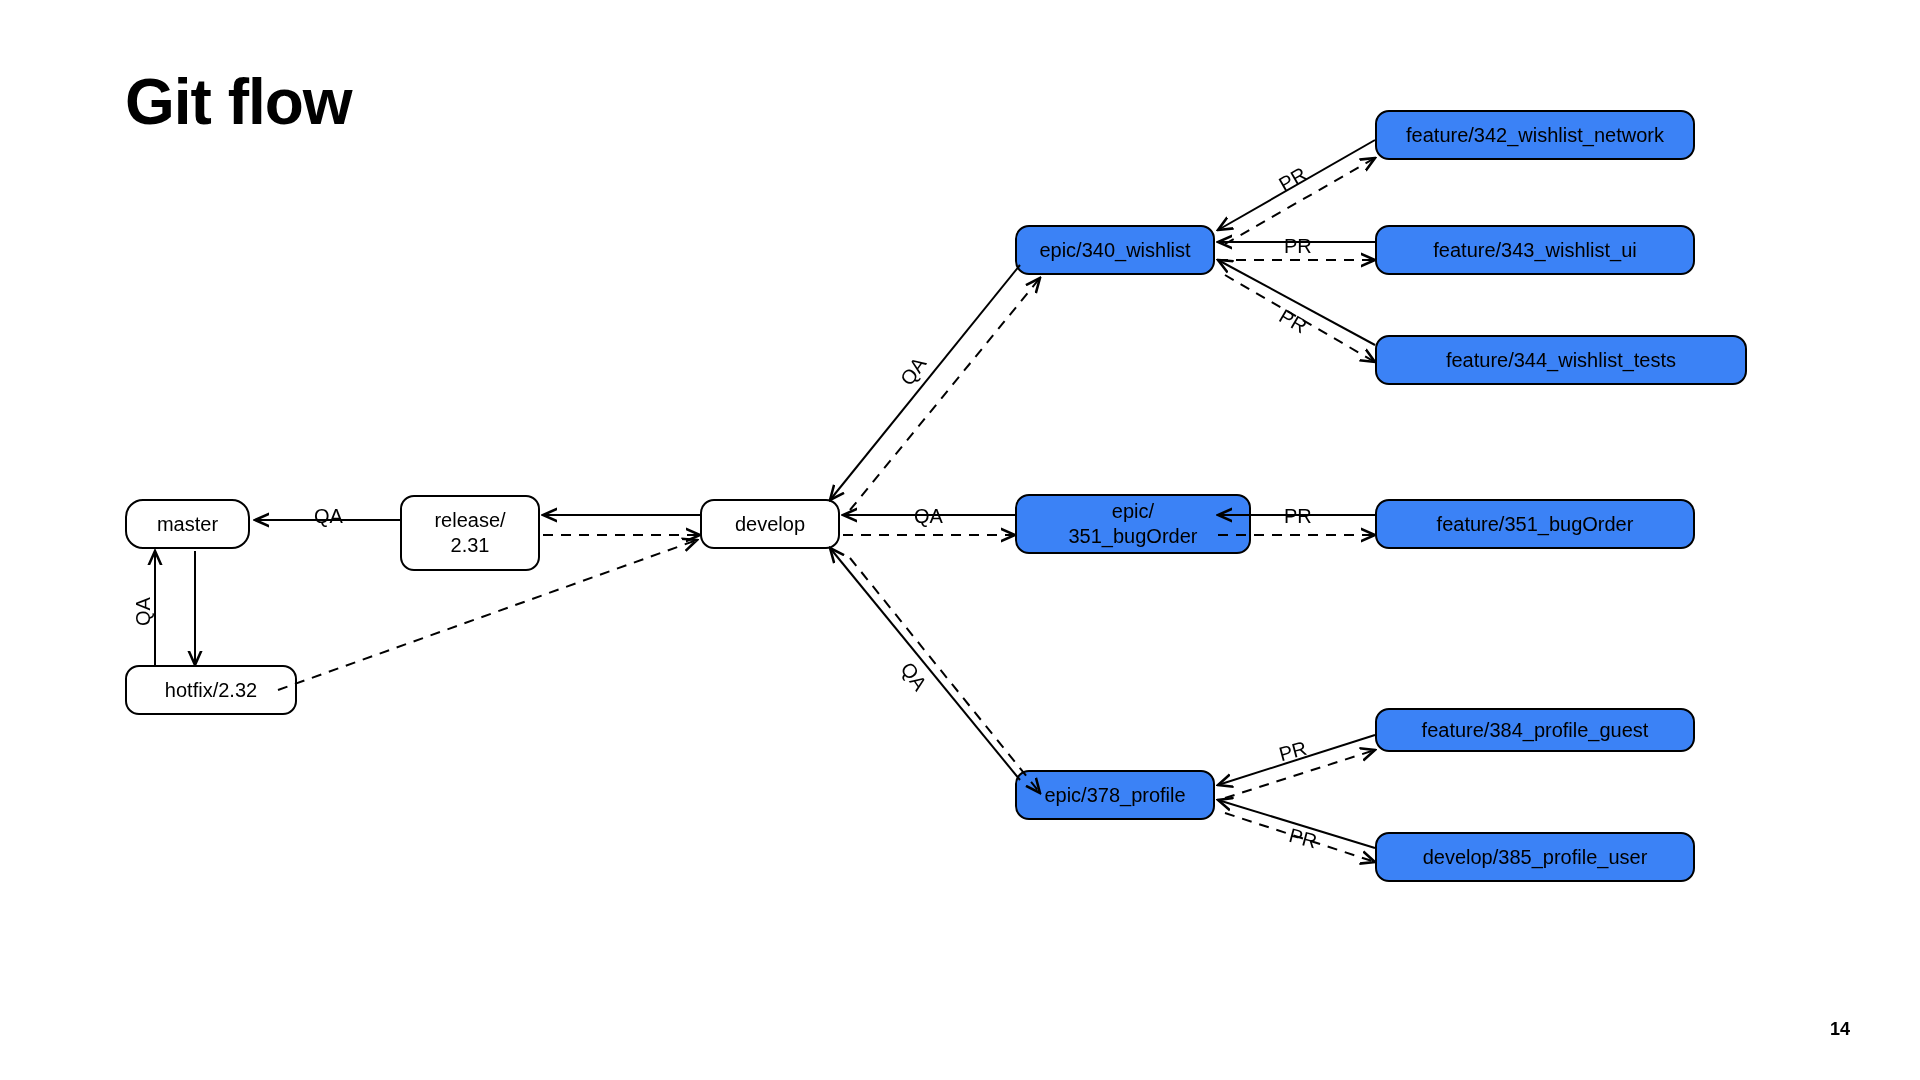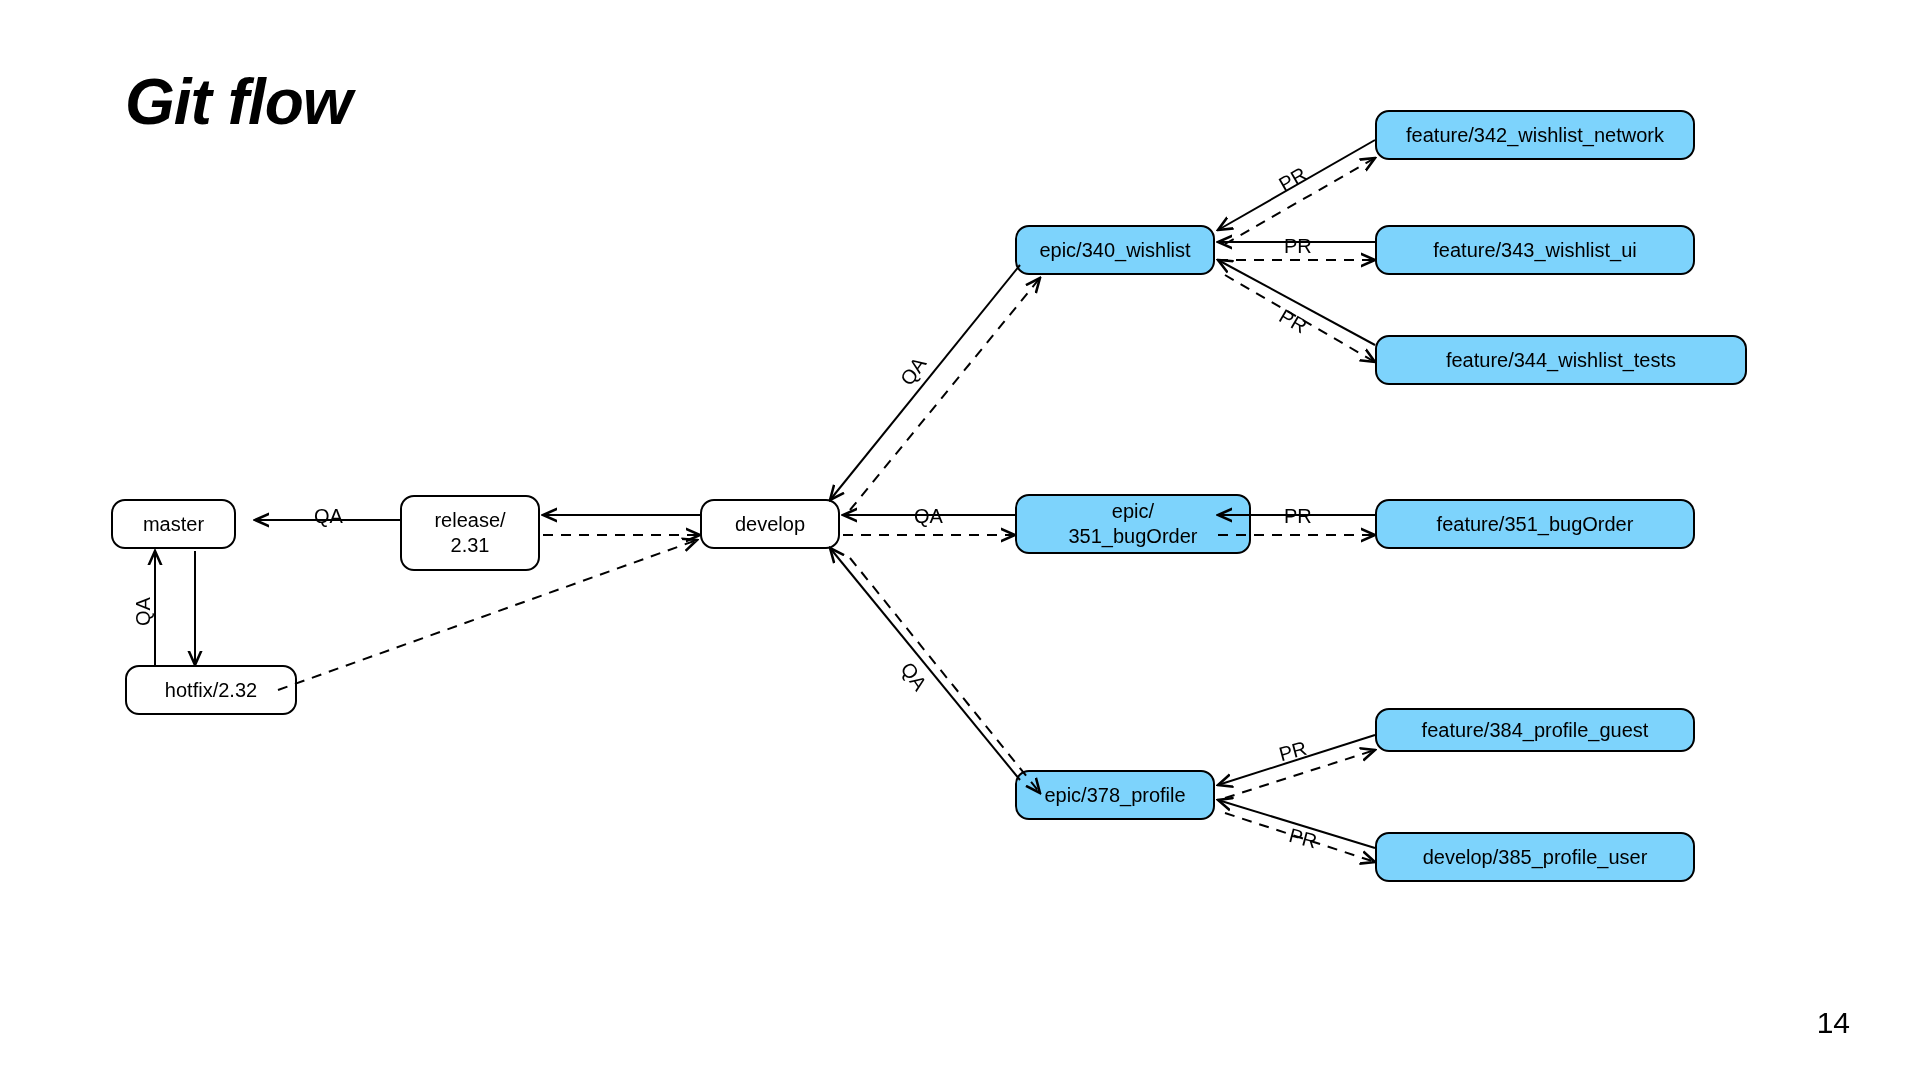--- a/index.html
+++ b/index.html
@@ -12,46 +12,45 @@
     position: relative;
     overflow: hidden;
   }
   .title {
     position: absolute;
     left: 125px;
     top: 65px;
     font-size: 64px;
     font-weight: 800;
     letter-spacing: -1px;
-    font-style: italic;
   }
   .page-num {
     position: absolute;
     right: 70px;
     bottom: 40px;
-    font-size: 30px;
-    font-weight: 400;
+    font-size: 18px;
+    font-weight: 700;
   }
   .node {
     position: absolute;
     border: 2px solid #000;
     border-radius: 14px;
     display: flex;
     align-items: center;
     justify-content: center;
     font-size: 20px;
     font-weight: 400;
     text-align: center;
     line-height: 1.25;
     box-sizing: border-box;
     padding: 4px 10px;
     white-space: pre-line;
   }
   .white { background: #ffffff; }
-  .orange { background: #7dd3fc; }
+  .orange { background: #3b82f6; }
   svg.overlay {
     position: absolute;
     left: 0; top: 0;
     width: 1920px;
     height: 1080px;
     pointer-events: none;
   }
   .edge-label {
     position: absolute;
     font-size: 20px;
@@ -60,21 +59,21 @@
     padding: 0 4px;
   }
   .rot-90 { transform: rotate(-90deg); }
 </style>
 </head>
 <body>
 
 <div class="title">Git flow</div>
 <div class="page-num">14</div>
 
-<div class="node white" style="left:111px; top:499px; width:125px; height:50px;">master</div>
+<div class="node white" style="left:125px; top:499px; width:125px; height:50px;border-radius:18px;">master</div>
 <div class="node white" style="left:125px; top:665px; width:172px; height:50px;">hotfix/2.32</div>
 <div class="node white" style="left:400px; top:495px; width:140px; height:76px;">release/
 2.31</div>
 <div class="node white" style="left:700px; top:499px; width:140px; height:50px;">develop</div>
 
 <div class="node orange" style="left:1015px; top:225px; width:200px; height:50px;">epic/340_wishlist</div>
 <div class="node orange" style="left:1015px; top:494px; width:236px; height:60px;">epic/
 351_bugOrder</div>
 <div class="node orange" style="left:1015px; top:770px; width:200px; height:50px;">epic/378_profile</div>
 

